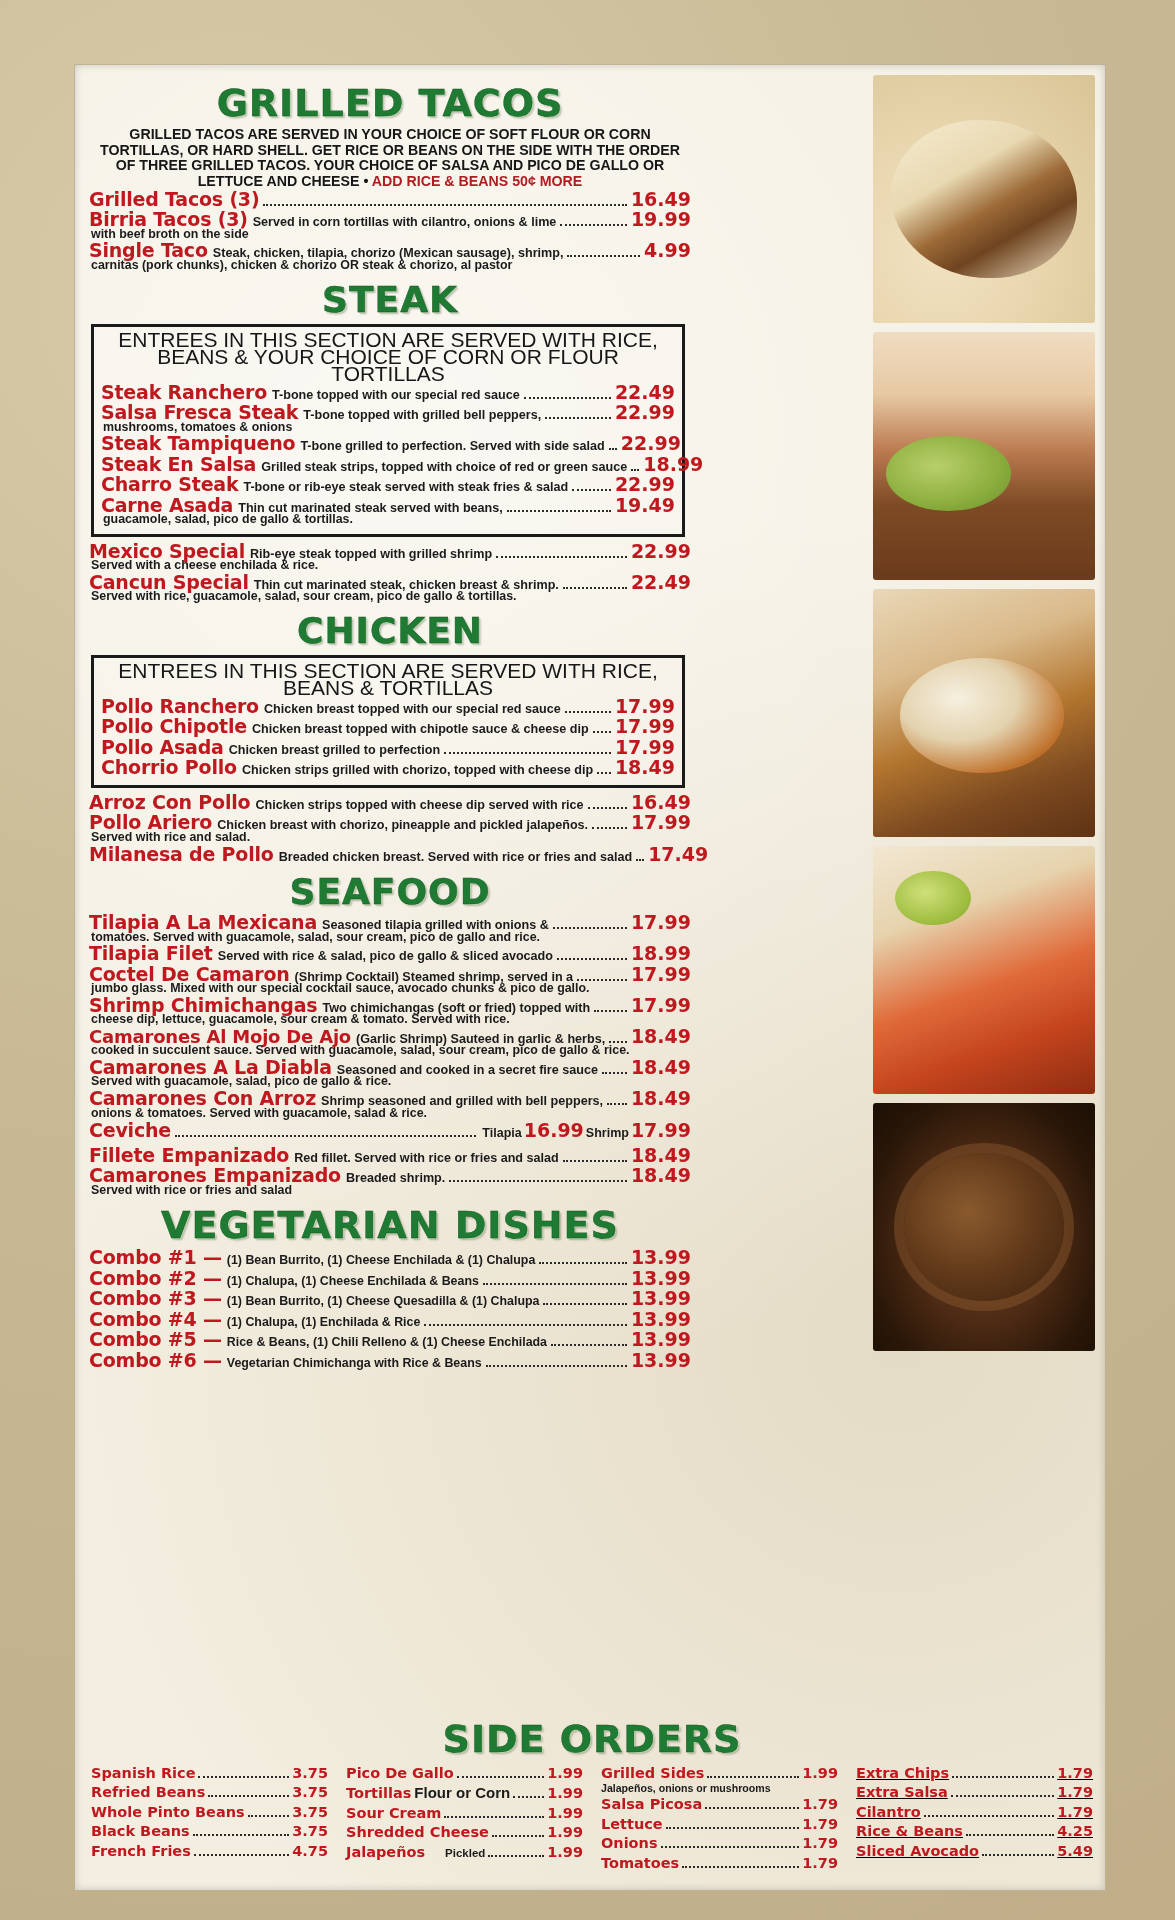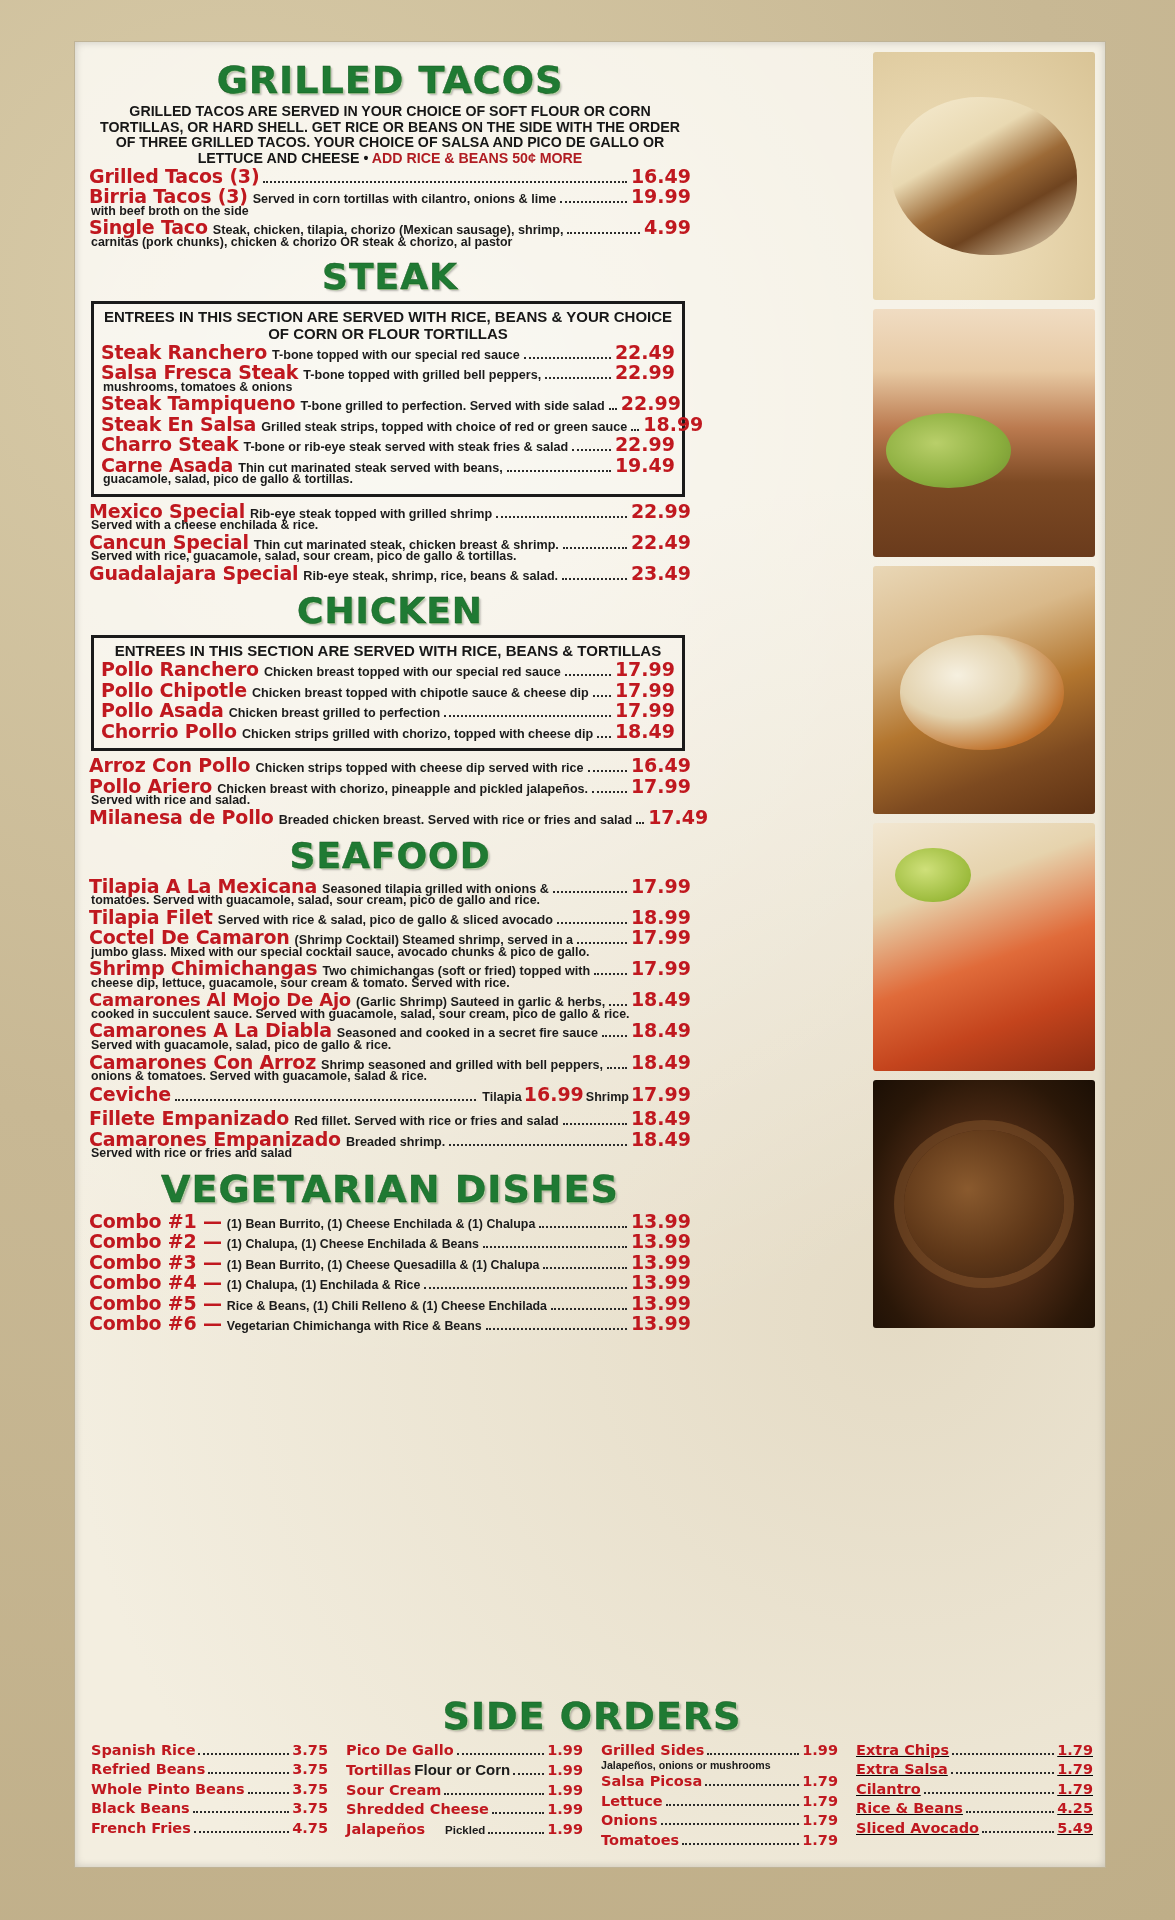--- a/index.html
+++ b/index.html
@@ -8,21 +8,21 @@
     background:#cbbfa0;
     font-family:"Liberation Sans",sans-serif;
     overflow:hidden;
   }
   .page{
     position:absolute;left:0;top:0;width:1175px;height:1920px;
     background:
       radial-gradient(circle at 20% 15%, #d8cba8 0%, #c8b894 45%, #bfae88 100%);
   }
   .paper{
-    position:absolute;left:74px;top:41px;width:1030px;height:1825px;
+    position:absolute;left:74px;top:64px;width:1030px;height:1825px;
     background:#f3eee0;
     background-image:
       radial-gradient(circle at 30% 20%, rgba(255,255,255,.55) 0%, rgba(255,255,255,0) 60%),
       radial-gradient(circle at 80% 70%, rgba(214,200,170,.5) 0%, rgba(255,255,255,0) 55%);
     border:1px solid #bfb396;
     box-shadow:0 0 8px rgba(0,0,0,.18) inset;
   }
   .content{
     position:absolute;left:0;top:0;width:620px;height:100%;
     padding:10px 4px 0 14px;
@@ -74,21 +74,21 @@
   h2.sec.big{font-size:38px;}
   .blurb{
     text-align:center;font-size:14.2px;line-height:15.6px;color:#171717;font-weight:bold;
     margin:0 6px 2px 6px;
   }
   .blurb .red{color:#b01c22;}
   .box{
     border:3px solid #1a1a1a;margin:4px 6px 6px 2px;padding:4px 7px 6px 7px;background:rgba(255,255,255,.12);
   }
   .box .boxhead{
-    text-align:center;font-size:15px;font-weight:bold;color:#171717;line-height:17px;margin-bottom:2px;
+    text-align:center;font-size:21px;font-weight:normal;color:#171717;line-height:17px;margin-bottom:2px;
   }
   .item{
     position:relative;font-size:13px;color:#171717;line-height:16.5px;margin:1px 0 0 0;
   }
   .row{
     display:flex;align-items:baseline;width:100%;
   }
   .nm{
     font-family:"DejaVu Sans",sans-serif;
     font-weight:bold;color:#c0181f;font-size:19px;white-space:nowrap;letter-spacing:-0.2px;
@@ -236,28 +236,20 @@
       </div>
       <div class="item">
         <div class="row">
             <span class="nm">Cancun Special</span>
             <span class="desc">Thin cut marinated steak, chicken breast &amp; shrimp.</span>
             <span class="dots"></span>
             <span class="pr">22.49</span>
           </div>
         <div class="sub">Served with rice, guacamole, salad, sour cream, pico de gallo &amp; tortillas.</div>
       </div>
-      <div class="item">
-        <div class="row">
-            <span class="nm">Guadalajara Special</span>
-            <span class="desc">Rib-eye steak, shrimp, rice, beans &amp; salad.</span>
-            <span class="dots"></span>
-            <span class="pr">23.49</span>
-          </div>
-      </div>
 
       <h2 class="sec">CHICKEN</h2>
       <div class="box">
         <div class="boxhead">ENTREES IN THIS SECTION ARE SERVED WITH RICE, BEANS &amp; TORTILLAS</div>
         <div class="item">
           <div class="row">
               <span class="nm">Pollo Ranchero</span>
               <span class="desc">Chicken breast topped with our special red sauce</span>
               <span class="dots"></span>
               <span class="pr">17.99</span>

